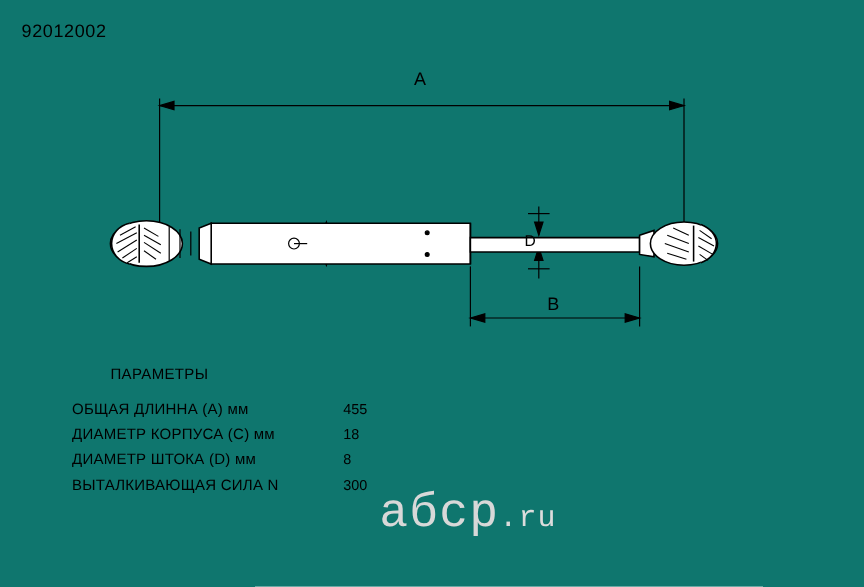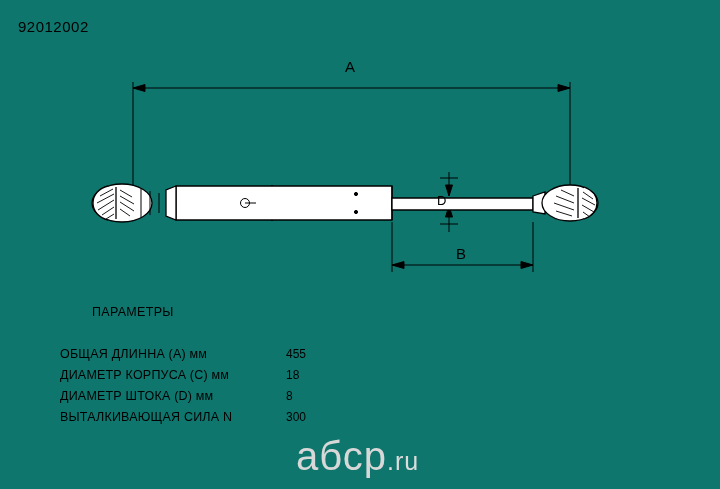--- a/index.html
+++ b/index.html
@@ -33,21 +33,21 @@
   }
   .params-table {
     position: absolute;
     left: 60px;
     top: 305px;
     width: 330px;
   }
   .params-title {
     font-size: 12.5px;
     margin-left: 32px;
-    margin-bottom: 28px;
+    margin-bottom: 15px;
     letter-spacing: 0.3px;
   }
   .param-row {
     display: flex;
     align-items: center;
     margin-bottom: 7px;
   }
   .param-label {
     width: 200px;
     text-align: left;
@@ -55,28 +55,27 @@
     letter-spacing: 0.2px;
     white-space: nowrap;
   }
   .param-value {
     font-size: 12px;
     padding-left: 26px;
     white-space: nowrap;
   }
   #watermark {
     position: absolute;
-    left: 296px;
+    left: 316px;
     top: 406px;
     font-size: 40px;
-    font-family: Liberation Sans, sans-serif;
+    font-family: Liberation Mono, monospace;
     color: #d8d8d8;
     letter-spacing: 1px;
     user-select: none;
-    margin-top: 28px;
   }
   #watermark .suffix {
     font-size: 25px;
     color: #dcdcdc;
   }
   .dim-label {
     position: absolute;
     font-size: 15px;
     font-family: "Liberation Sans", sans-serif;
   }

